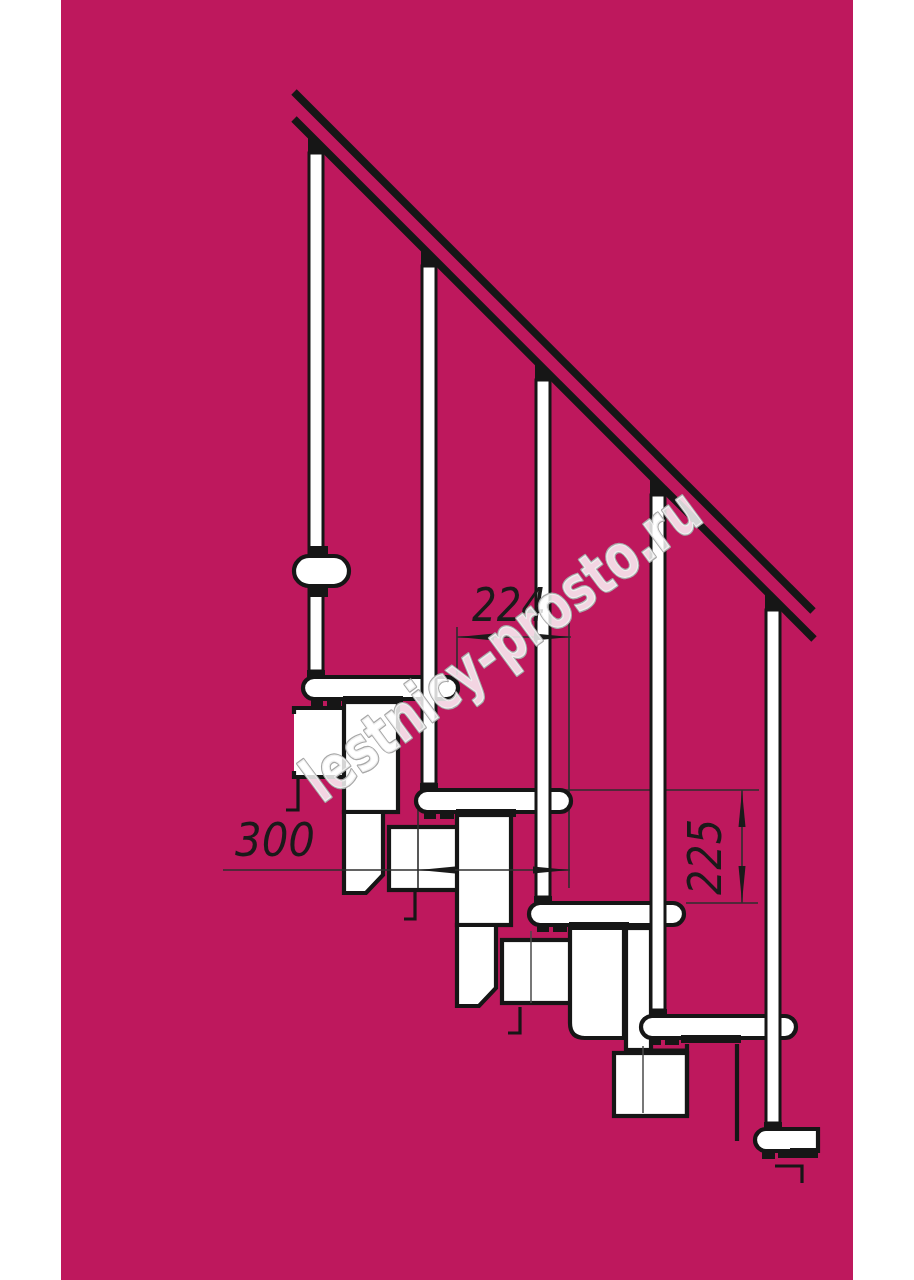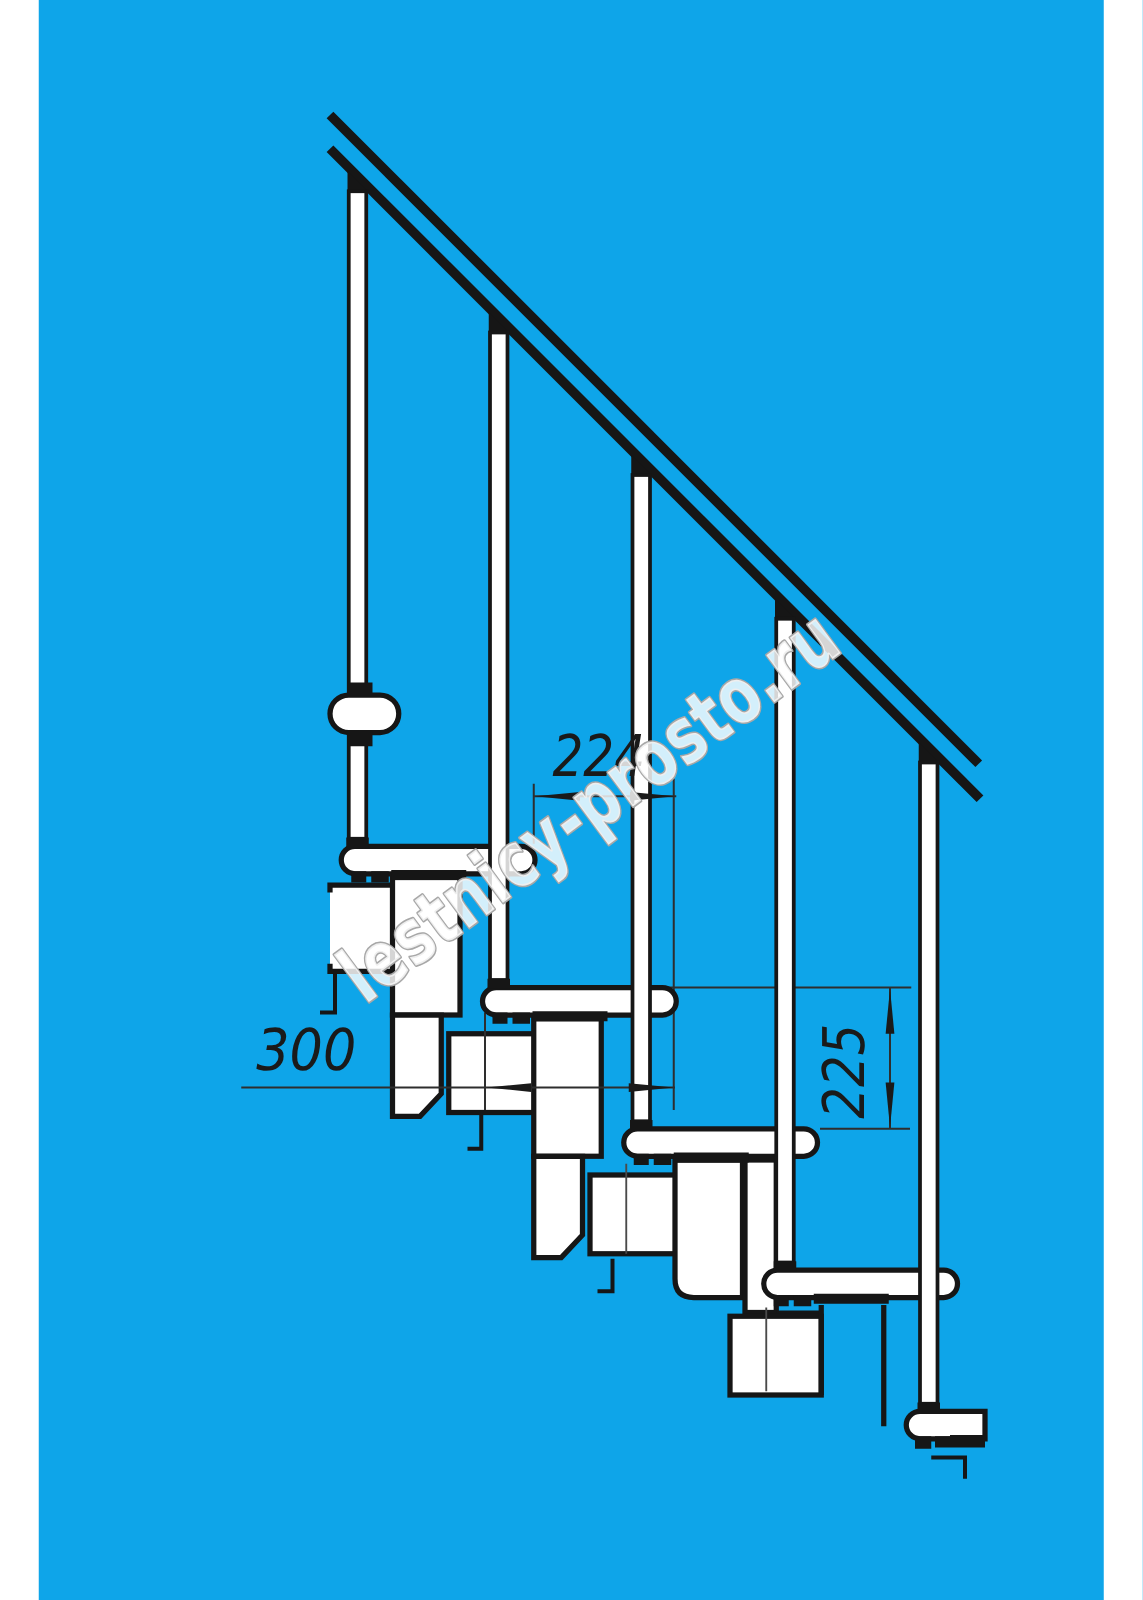--- a/index.html
+++ b/index.html
@@ -3,24 +3,24 @@
 <meta charset="utf-8">
 <style>
   html, body {
     margin: 0;
     padding: 0;
     background: #ffffff;
     font-family: "DejaVu Sans", sans-serif;
   }
   .stage {
     position: relative;
-    width: 852px;
+    width: 792px;
     height: 1280px;
     margin: 0 auto;
-    background: #0ea5e9;
+    background: #be185d;
     overflow: hidden;
   }
   svg.drawing { display: block; width: 914px; height: 1280px; }
 
   .outline     { fill: #ffffff; stroke: #161616; stroke-width: 4.2; stroke-linejoin: miter; }
   .outline-thin{ fill: none;    stroke: #161616; stroke-width: 3.2; }
   .solid       { fill: #161616; stroke: none; }
   .rail-line   { fill: none; stroke: #161616; stroke-width: 7.6; stroke-linecap: butt; }
   .rod         { fill: #ffffff; stroke: #161616; stroke-width: 3; }
   .centerline  { fill: none; stroke: #4a4a4a; stroke-width: 1.5; }

